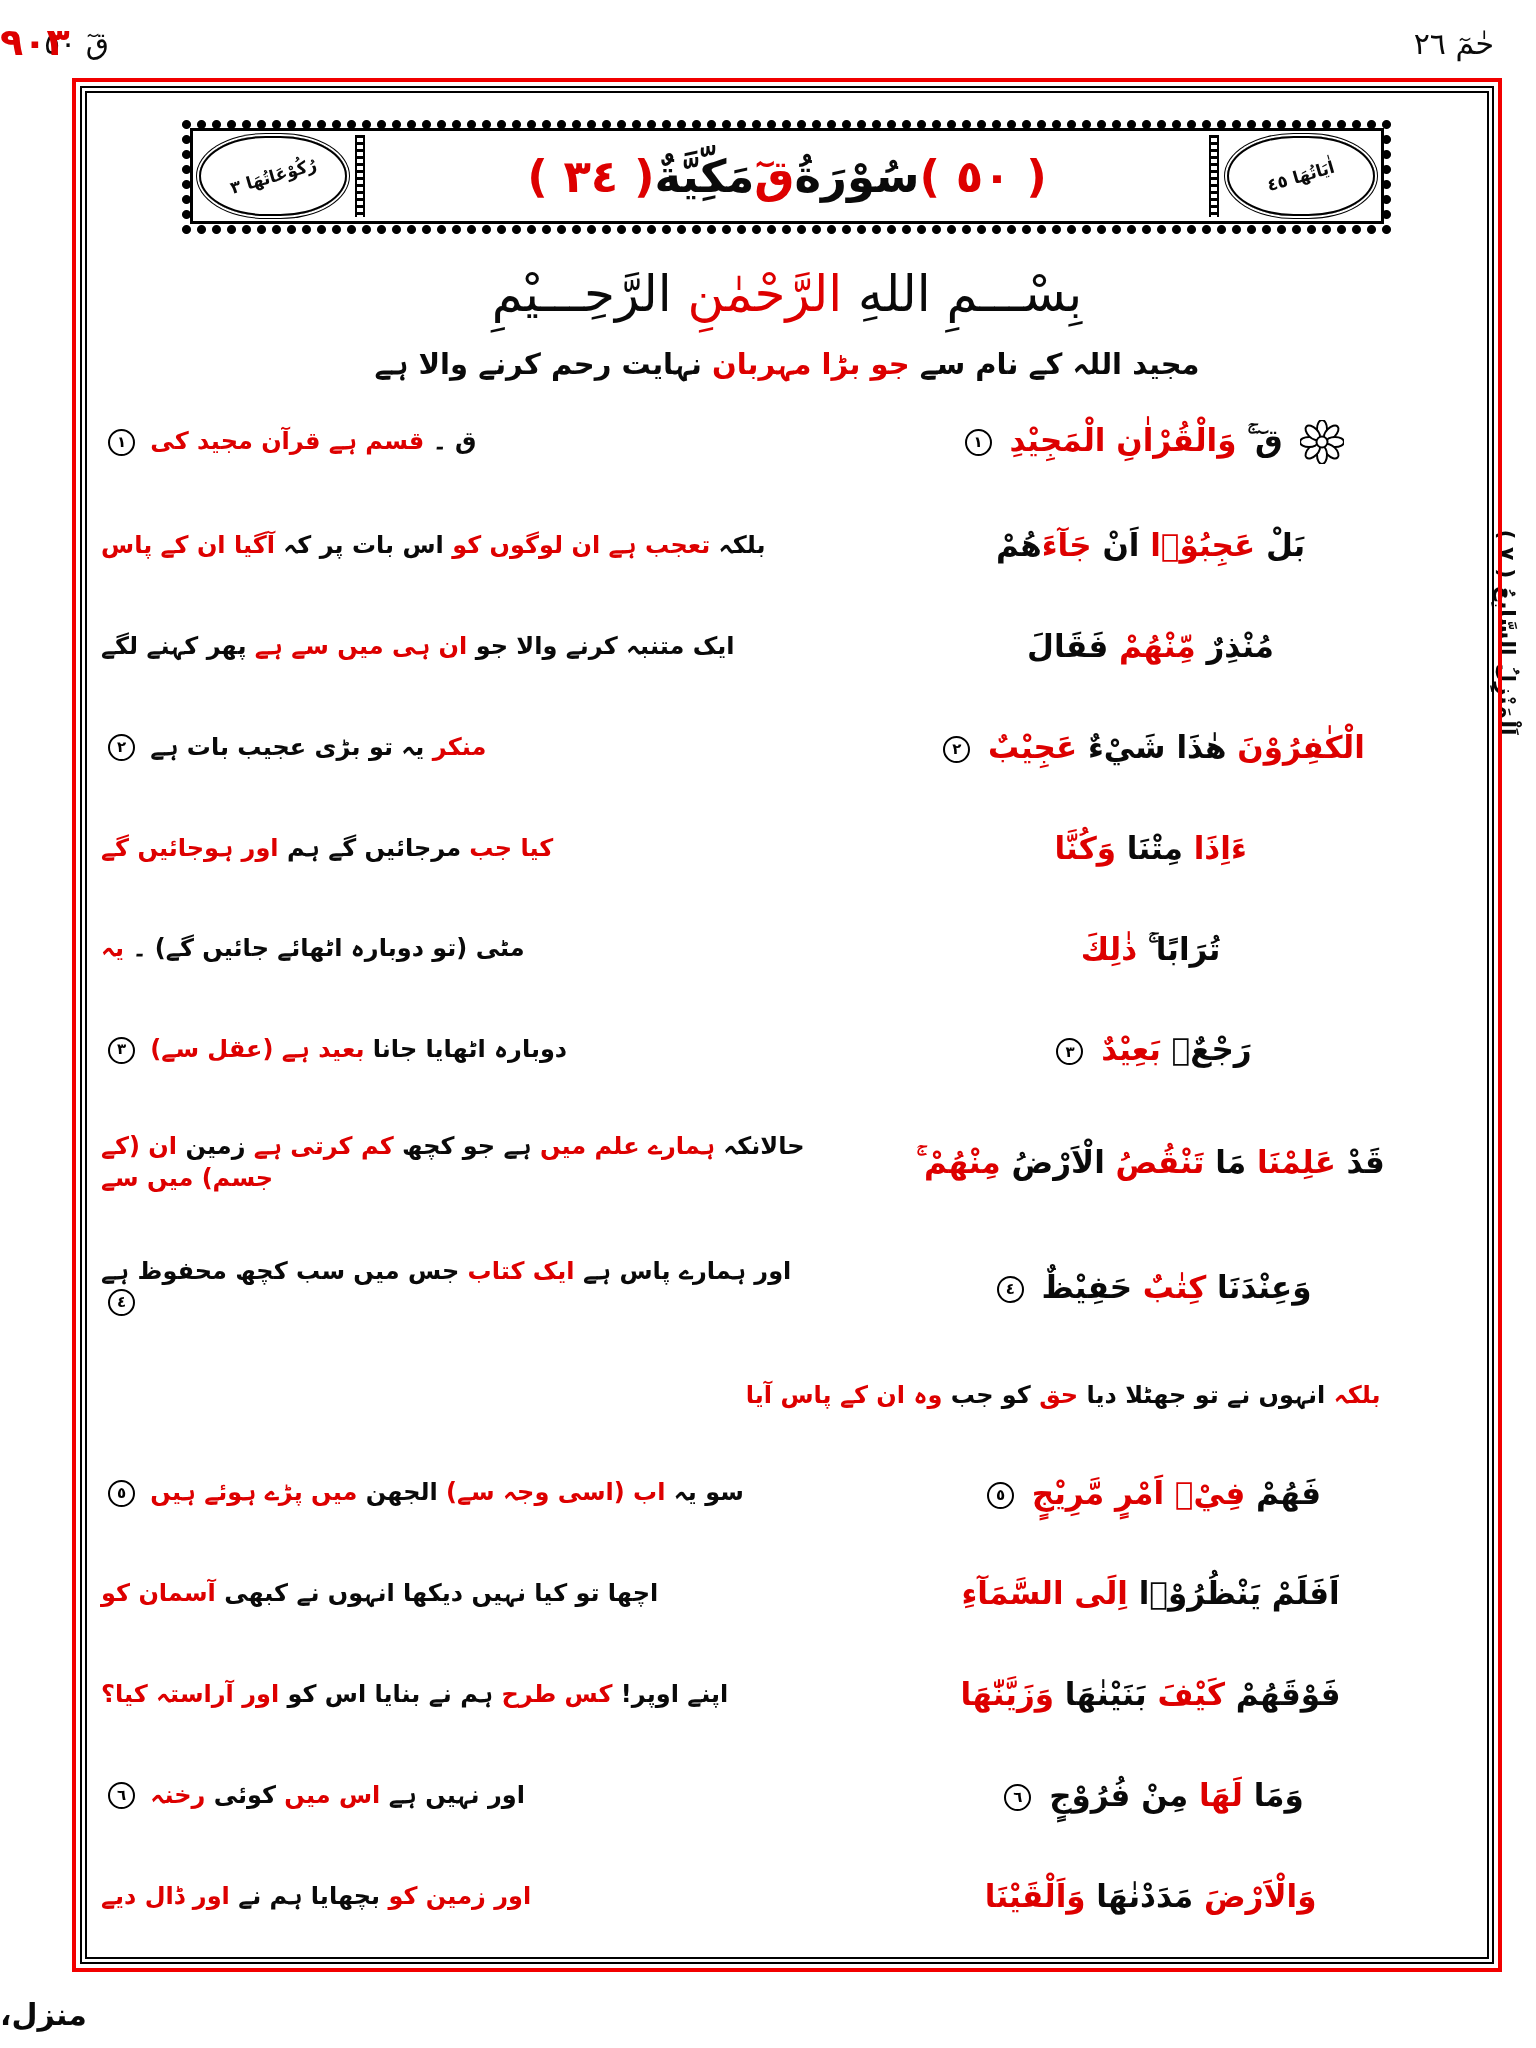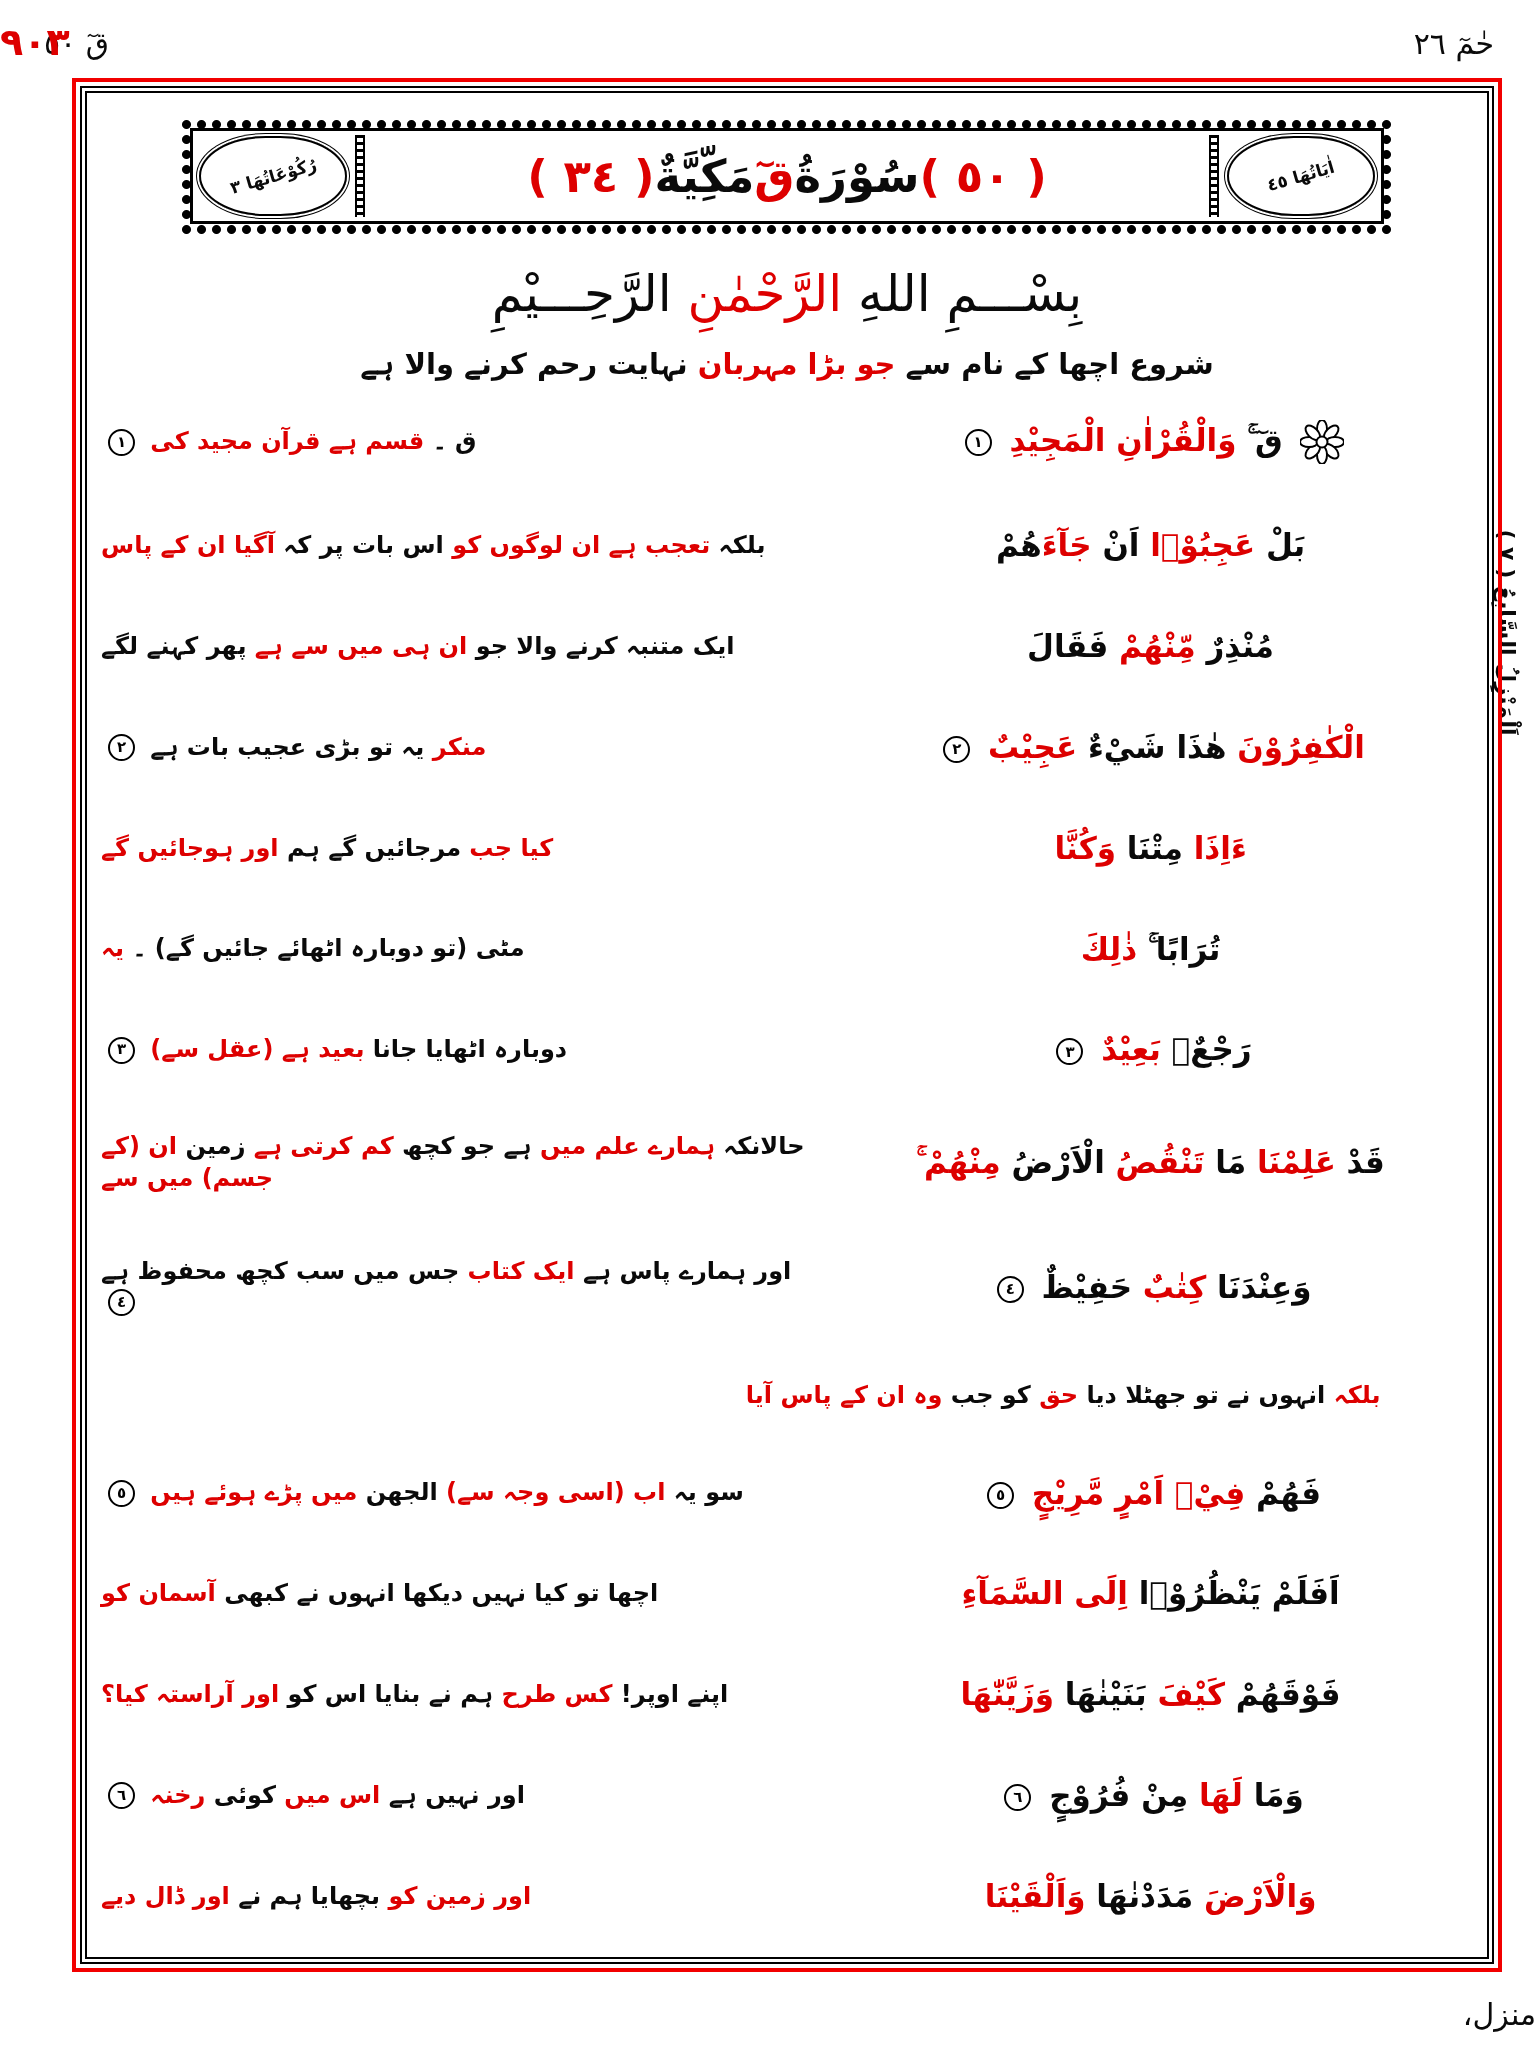--- a/index.html
+++ b/index.html
@@ -80,22 +80,22 @@
     display:inline-flex;align-items:center;justify-content:center;
     width:27px;height:27px;border:2px solid #000;border-radius:50%;
     font-size:15px;font-weight:bold;color:#000;vertical-align:middle;margin:0 7px;
     flex:none;
   }
   .rosette{display:inline-block;vertical-align:middle;margin-left:6px;}
   .rosette svg{display:block;}
 
   
   .catchword{
-    position:absolute;bottom:16px;left:0;right:0;text-align:right;
-    font-size:30px;font-weight:normal;direction:rtl;
+    position:absolute;bottom:16px;left:0;right:0;text-align:left;
+    font-size:30px;font-weight:bold;direction:rtl;
   }
 </style>
 </head>
 <body>
 
 <div class="corner left">قٓ ٥٠</div>
 <div class="pagenum">٩٠٣</div>
 <div class="corner right">حٰمٓ ٢٦</div>
 
 <div class="margin-note">اَلْمَنْزِلُ السَّابِعُ ( ٧ )</div>
@@ -117,21 +117,21 @@
             <span class="red">( ٣٤ )</span>
           </div>
         <div class="orn-div"></div>
         <div class="medal">
           <span>اٰیَاتُهَا ٤٥</span>
         </div>
       </div>
     </div>
 
     <div class="bismillah" id="bismillah"><span class="black">بِسْـــمِ اللهِ </span><span class="red">الرَّحْمٰنِ </span><span class="black">الرَّحِـــيْمِ</span></div>
-    <div class="bismillah-urdu" id="bismillah-urdu"><span class="black">شروع اچھا کے نام سے </span><span class="red">جو بڑا مہربان </span><span class="black">نہایت رحم کرنے والا ہے</span></div>
+    <div class="bismillah-urdu" id="bismillah-urdu"><span class="black">مجید اللہ کے نام سے </span><span class="red">جو بڑا مہربان </span><span class="black">نہایت رحم کرنے والا ہے</span></div>
 
     <div class="rows" id="rows">
   <div class="vrow">
     <div class="ar">
   <span class="rosette">
     <svg width="44" height="44" viewBox="0 0 44 44" xmlns="http://www.w3.org/2000/svg">
       <g stroke="#000" stroke-width="2" fill="#fff">
         <ellipse cx="22" cy="9" rx="5" ry="9" transform="rotate(0 22 22)"></ellipse>
         <ellipse cx="22" cy="9" rx="5" ry="9" transform="rotate(45 22 22)"></ellipse>
         <ellipse cx="22" cy="9" rx="5" ry="9" transform="rotate(90 22 22)"></ellipse>

